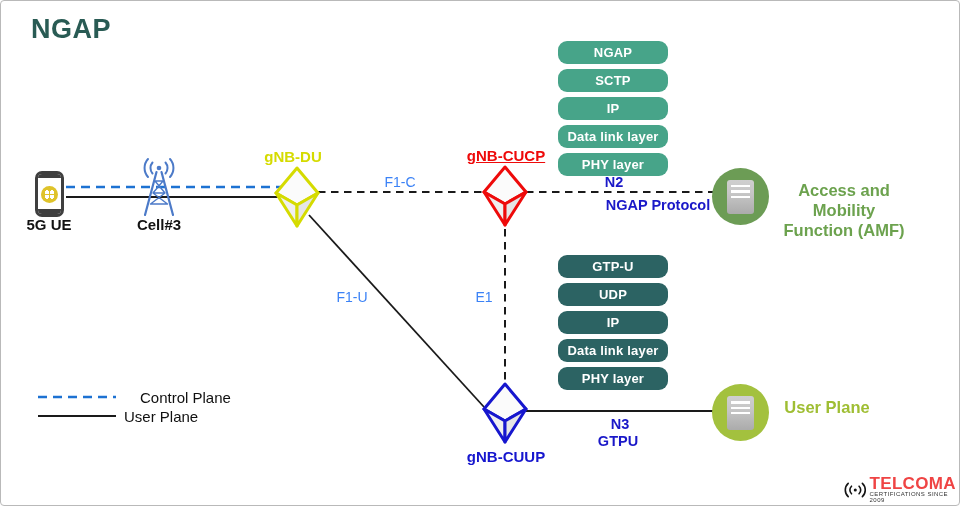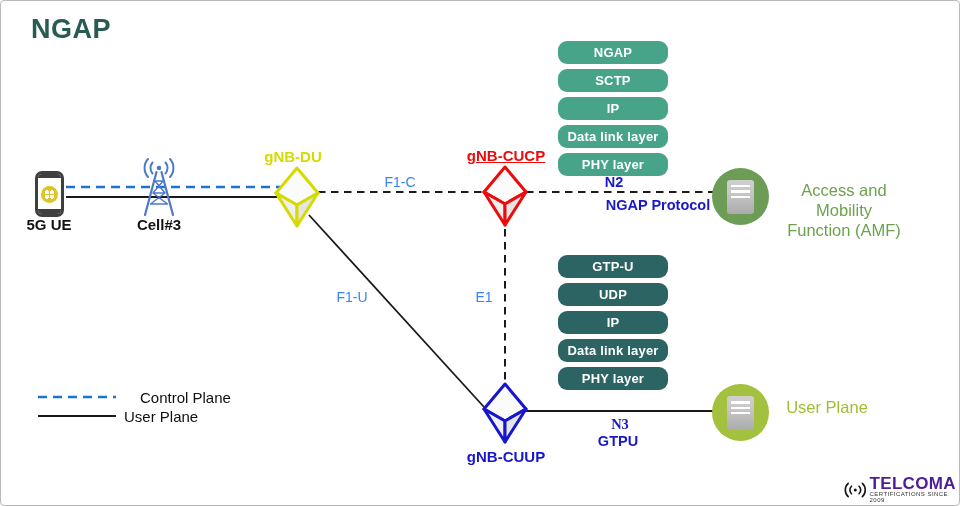--- a/index.html
+++ b/index.html
@@ -51,34 +51,34 @@
   .blue-label{font-size:14.5px;font-weight:700;color:var(--label-blue);z-index:3;}
 
   .fn-circle{width:57px;height:57px;border-radius:50%;display:flex;align-items:center;
              justify-content:center;z-index:2;}
   .amf-bg{background:var(--amf-green);}
   .upf-bg{background:var(--upf-green);}
   .server{width:27px;height:34px;border-radius:3px;
           background:linear-gradient(180deg,#cfcfcf 0%,#c6c6c6 40%,#ababab 100%);}
   .server-lines{width:19px;height:13px;margin:5px auto 0;
           background:repeating-linear-gradient(180deg,#fff 0 2.5px,rgba(0,0,0,0) 2.5px 5.5px);}
-  .fn-label{font-size:16.5px;font-weight:400;text-align:center;line-height:20px;z-index:3;}
+  .fn-label{font-size:16.5px;font-weight:700;text-align:center;line-height:20px;z-index:3;}
   .amf-txt{color:var(--amf-text);}
   .upf-txt{color:var(--upf-text);}
 
   .stackbox{left:558px;width:110px;height:23px;border-radius:9px;z-index:2;
             display:flex;align-items:center;justify-content:center;
             color:#fff;font-size:13px;font-weight:700;letter-spacing:.2px;}
   .stk-green{background:var(--stack-green);}
   .stk-teal{background:var(--stack-teal);}
 
   .legend-text{font-size:15px;font-weight:500;color:#101010;z-index:3;}
 
   .logo{left:843px;top:476px;display:flex;align-items:center;gap:2px;z-index:3;}
-  .logo-name{font-size:17px;font-weight:800;color:#4c1d95;letter-spacing:.3px;line-height:15px;}
+  .logo-name{font-size:17px;font-weight:800;color:#ef4444;letter-spacing:.3px;line-height:15px;}
   .logo-tag{font-size:6px;font-weight:500;color:#333;letter-spacing:.45px;}
 </style>
 </head>
 <body>
 
 <div class="frame"></div>
 
 <div class="abs" id="page-title">NGAP</div>
 
 <svg id="wires" width="960" height="506">
@@ -128,21 +128,21 @@
   <path class="face-l" d="M2 27 L23 39 L23 60 Z"></path>
   <path class="face-r" d="M44 27 L23 39 L23 60 Z"></path>
 </svg>
 <div class="abs ctr node-label lbl-cuup" style="left:506px;top:448px;">gNB-CUUP</div>
 
 <div class="abs ctr iface-label" style="left:400px;top:174px;">F1-C</div>
 <div class="abs ctr iface-label" style="left:352px;top:289px;">F1-U</div>
 <div class="abs ctr iface-label" style="left:484px;top:289px;">E1</div>
 <div class="abs ctr blue-label" style="left:614px;top:174px;">N2</div>
 <div class="abs ctr blue-label" style="left:618px;top:197px;margin-left:40px;">NGAP Protocol</div>
-<div class="abs ctr blue-label" style="left:620px;top:416px;font-family:Liberation Serif, serif;">N3</div>
+<div class="abs ctr blue-label" style="left:620px;top:416px;">N3</div>
 <div class="abs ctr blue-label" style="left:618px;top:433px;">GTPU</div>
 
 <div class="abs fn-circle amf-bg" style="left:712px;top:168px;">
   <div class="server">
     <div class="server-lines"></div>
   </div>
 </div>
 <div class="abs fn-label amf-txt" style="left:772px;top:180px;width:144px;">
   <span>Access and Mobility</span><br>
   <span>Function (AMF)</span>

